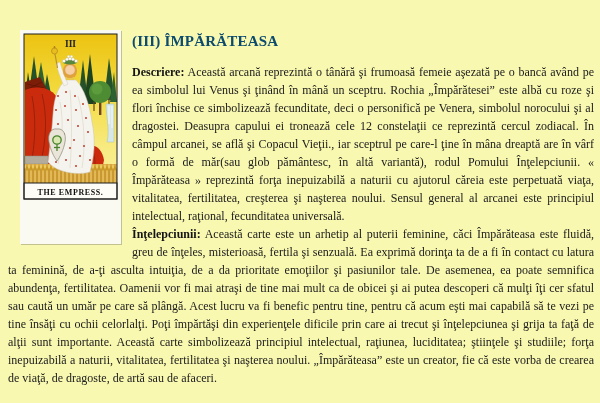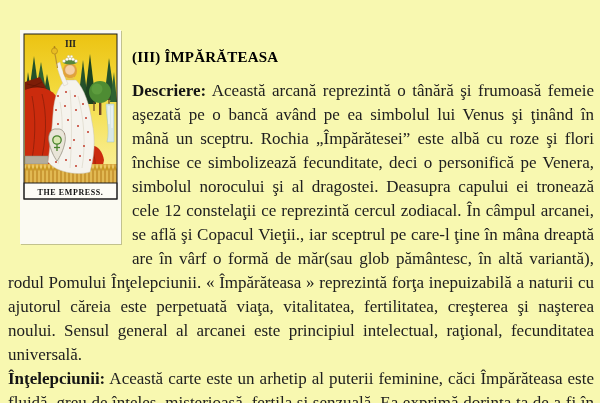--- a/index.html
+++ b/index.html
@@ -26,28 +26,28 @@
     box-shadow: 1px 1px 0 #c2c28e;
   }
   .tarot-card svg {
     display: block;
     width: 101px;
     height: 187px;
   }
   .title {
     font-size: 15px;
     font-weight: bold;
-    margin: 21px 0 13px 0;
+    margin: 5px 0 13px 0;
     letter-spacing: 0.2px;
-    color: #000000;
+    color: #0c4a6e;
   }
   .para {
     margin: 0;
-    font-size: 17px;
-    line-height: 24px;
+    font-size: 12px;
+    line-height: 18px;
     text-align: justify;
     color: #202020;
   }
   .lead {
     font-weight: bold;
     color: #141414;
   }
   .svg-serif {
     font-family: "Liberation Serif", serif;
   }

